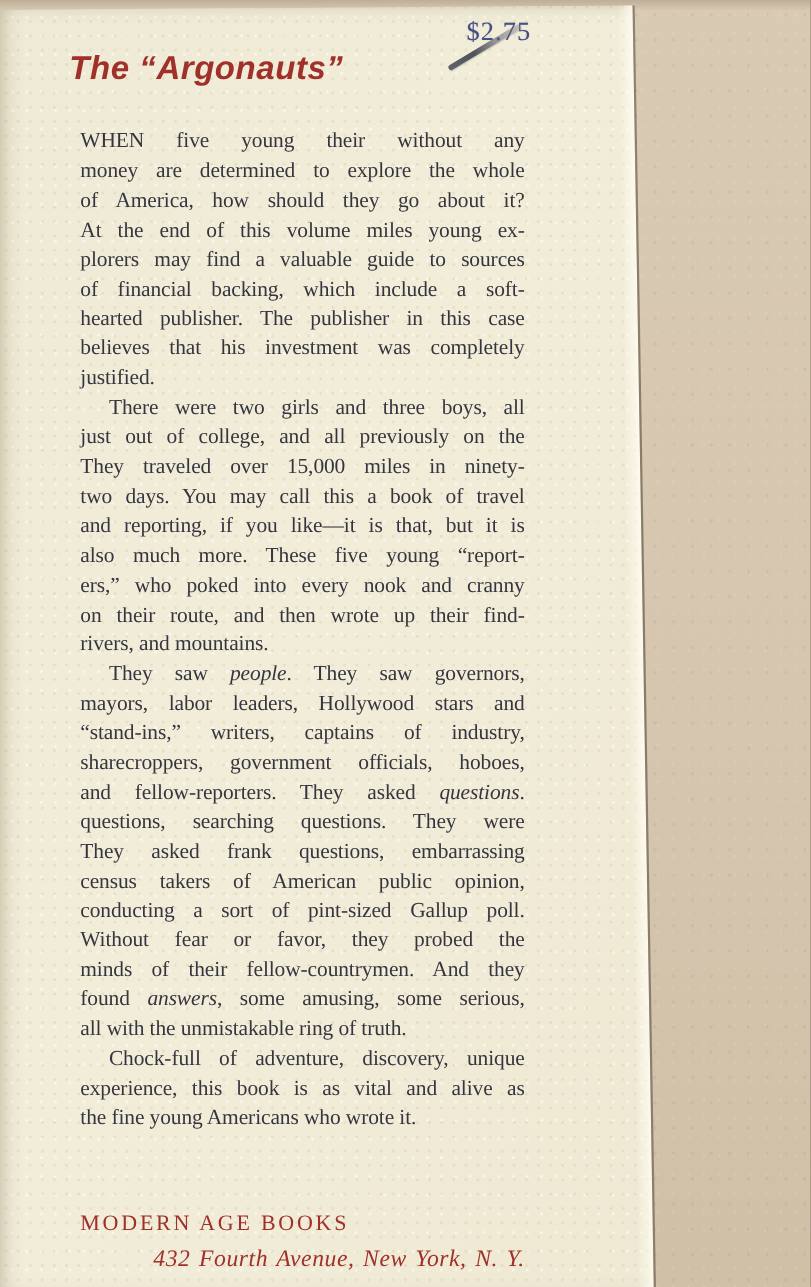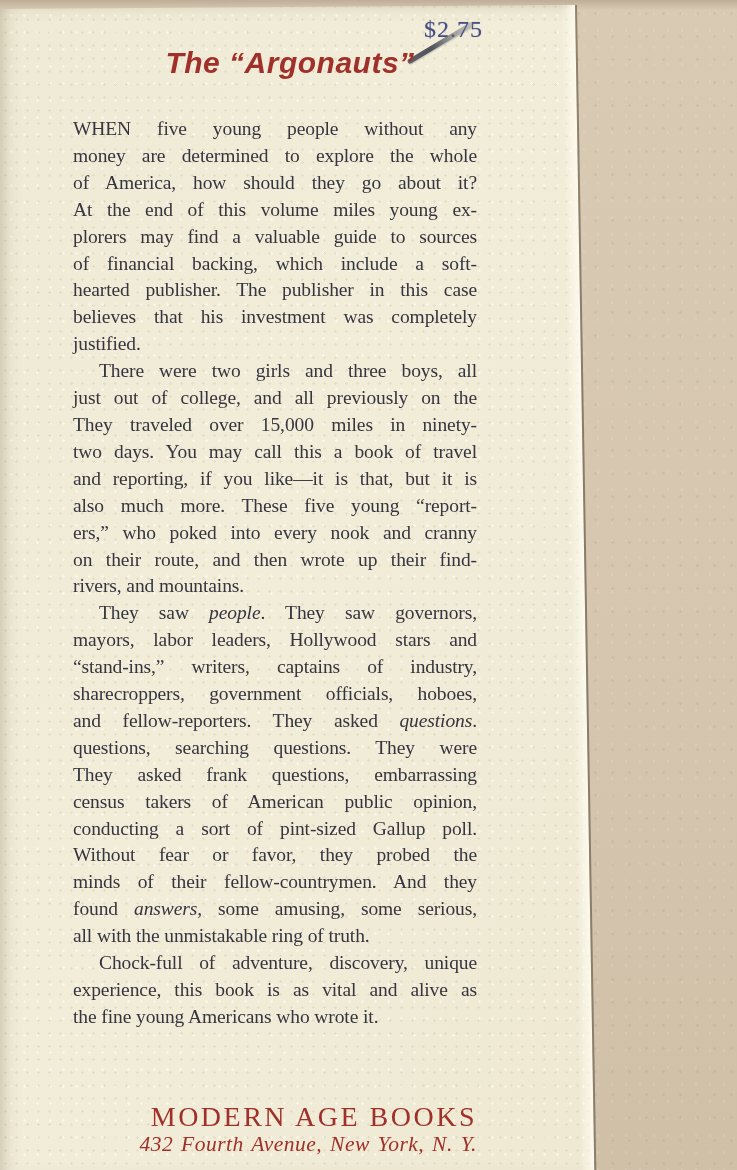--- a/index.html
+++ b/index.html
@@ -58,22 +58,21 @@
     position:absolute;left:408px;top:60px;width:76px;height:5px;
     transform:rotate(-31deg);transform-origin:left center;
     border-radius:4px;
     background:linear-gradient(90deg,
        rgba(80,82,92,.9) 0%, rgba(72,74,84,.95) 35%,
        rgba(95,98,110,.55) 70%, rgba(110,112,125,.35) 100%);
     box-shadow:0 1px 1px rgba(80,80,95,.25);
   }
   
   .title{
-    position:absolute;left:88px;top:46px;width:404px;margin:0;
-    text-align:center;
+    position:absolute;left:63px;top:46px;width:404px;margin:0;
     font-family:"Liberation Sans", sans-serif;
     font-style:italic;font-weight:700;
     font-size:30px;letter-spacing:.5px;
     color:var(--accent-red);
   }
   
   .body-text{
     position:absolute;left:73px;top:116px;width:404px;
     font-size:19.5px;line-height:26.9px;
     letter-spacing:-0.1px;
@@ -83,21 +82,21 @@
     text-align:justify;
     text-align-last:justify;
     white-space:normal;
   }
   .line.last{text-align-last:left;}
   .line.indent{text-indent:26px;}
   .line i{font-style:italic;}
   
   .publisher{
     position:absolute;left:73px;top:1101px;width:404px;
-    text-align:right;font-size:28px;letter-spacing:2.5px;
+    text-align:left;font-size:20px;letter-spacing:2.5px;
     color:var(--accent-red);
   }
   .address{
     position:absolute;left:73px;top:1132px;width:404px;
     text-align:right;font-style:italic;font-size:21.5px;
     letter-spacing:.5px;word-spacing:2px;
     color:var(--accent-red);
   }
 </style>
 </head>
@@ -110,21 +109,21 @@
   <div class="flap"></div>
   <div class="flap-edge-highlight"></div>
   <div class="flap-edge"></div>
 
   <div class="price">$2.75</div>
   <div class="strike"></div>
 
   <h1 class="title">The “Argonauts”</h1>
 
   <div class="body-text" id="blurb">
-      <div class="line">WHEN five young people without any</div>
+      <div class="line">WHEN five young their without any</div>
       <div class="line">money are determined to explore the whole</div>
       <div class="line">of America, how should they go about it?</div>
       <div class="line">At the end of this volume miles young ex-</div>
       <div class="line">plorers may find a valuable guide to sources</div>
       <div class="line">of financial backing, which include a soft-</div>
       <div class="line">hearted publisher. The publisher in this case</div>
       <div class="line">believes that his investment was completely</div>
       <div class="line last">justified.</div>
       <div class="line indent">There were two girls and three boys, all</div>
       <div class="line">just out of college, and all previously on the</div>

